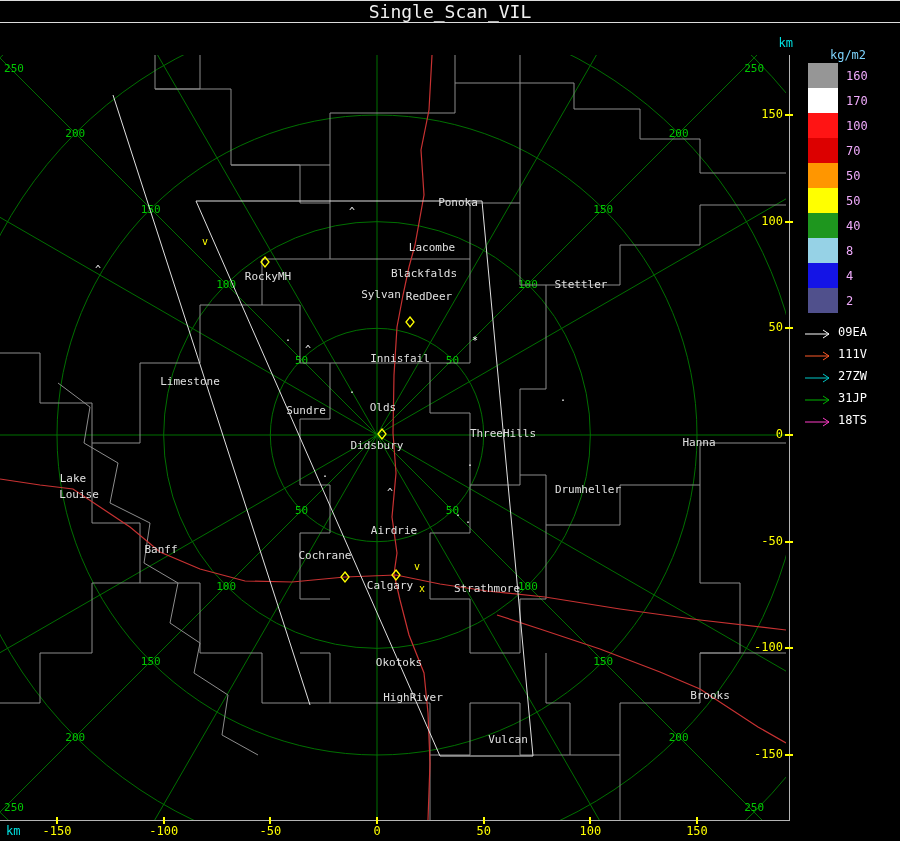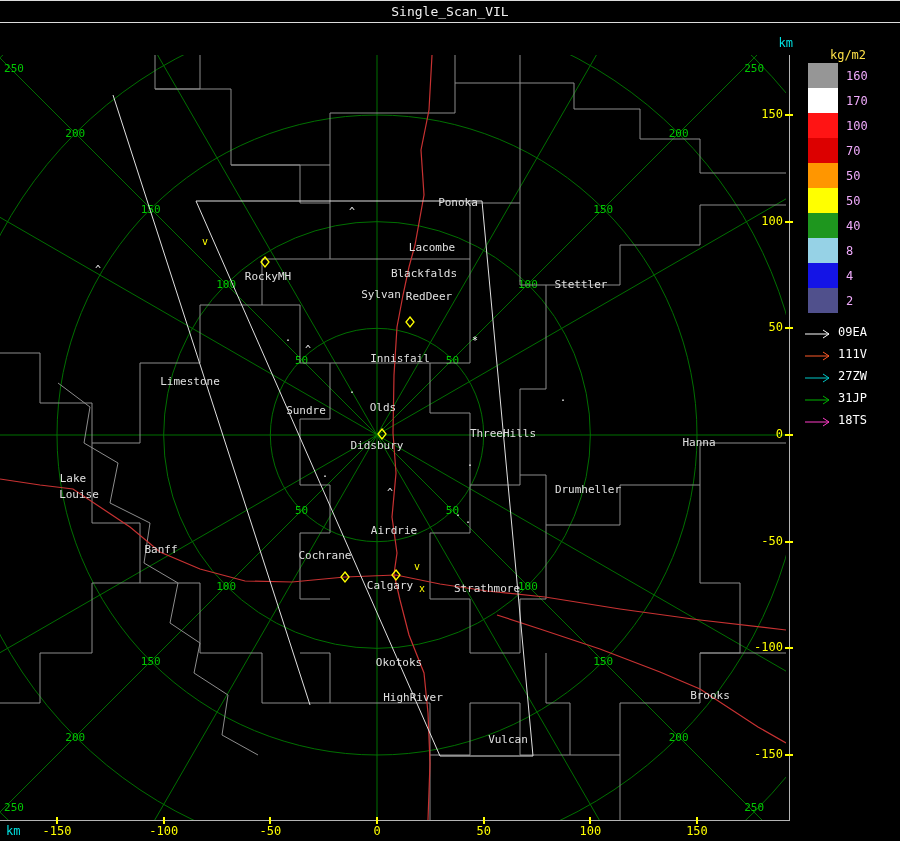--- a/index.html
+++ b/index.html
@@ -1,29 +1,29 @@
 <!DOCTYPE html>
 <html><head>
 <meta charset="utf-8">
 <style>
   * { margin:0; padding:0; box-sizing:border-box; }
   html,body { background:#000; }
   .app { position:relative; width:900px; height:841px; background:#000; overflow:hidden;
          font-family:"DejaVu Sans Mono", monospace; }
   .titlebar { position:absolute; top:0; left:0; width:900px; height:23px;
               border-top:1px solid #dcdcdc; border-bottom:1px solid #dcdcdc;
-              color:#f0f0f0; font-size:13px; display:flex; align-items:center; justify-content:center; }
+              color:#f0f0f0; font-size:18px; display:flex; align-items:center; justify-content:center; }
   .timestamp { position:absolute; top:34px; left:8px; color:#ffff00; font-size:13px; }
   .km-right  { position:absolute; top:36px; left:755px; width:38px; text-align:right;
                color:#00e0e0; font-size:12px; }
   #radar-svg { position:absolute; top:55px; left:0; background:#000; }
   #radar-svg text { font-family:"DejaVu Sans Mono", monospace; }
   .map-edge-right  { position:absolute; left:789px; top:55px; width:1px; height:766px; background:#b4b4b4; }
   .map-edge-bottom { position:absolute; left:0; top:820px; width:790px; height:1px; background:#b4b4b4; }
-  .cb-title { position:absolute; left:810px; top:48px; width:76px; color:#fde047; font-size:12px; text-align:center; }
+  .cb-title { position:absolute; left:810px; top:48px; width:76px; color:#7dd3fc; font-size:12px; text-align:center; }
   #colorbar { position:absolute; left:808px; top:63px; }
   .cb-row   { display:flex; align-items:center; height:25px; }
   .cb-swatch{ width:30px; height:25px; }
   .cb-label { margin-left:8px; color:#f0abfc; font-size:12px; }
   #site-legend { position:absolute; left:804px; top:317px; }
   .lg-row  { display:flex; align-items:flex-end; height:22px; }
   .lg-label{ margin-left:7px; color:#ffffff; font-size:12px; }
   #right-axis, #bottom-axis { position:absolute; top:0; left:0; width:900px; height:841px; pointer-events:none; }
   .ra-label { position:absolute; left:746px; width:37px; text-align:right; color:#ffff00; font-size:12px; }
   .ra-dash  { position:absolute; left:785px; width:8px; height:2px; background:#ffff00; }

